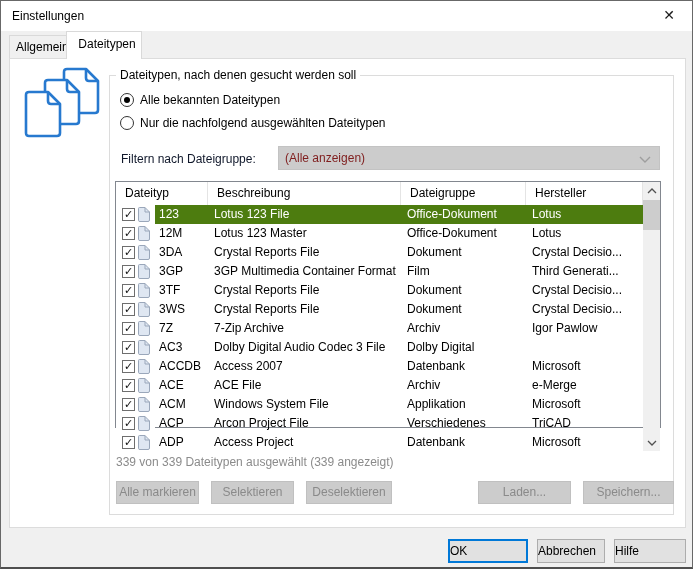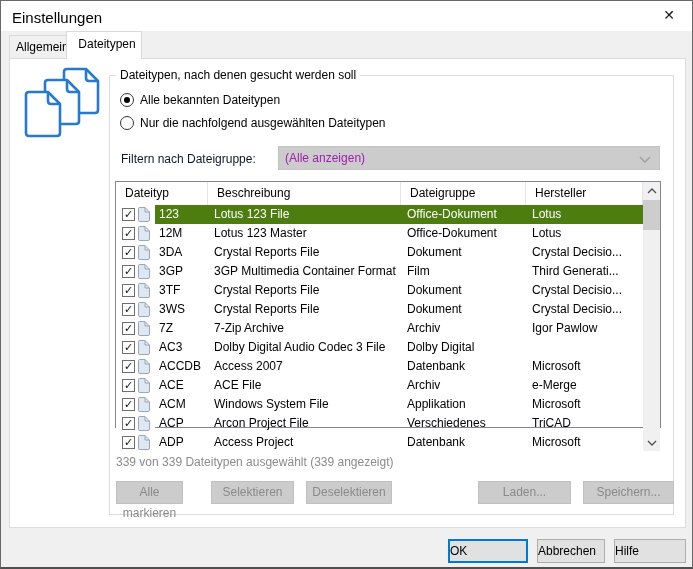--- a/index.html
+++ b/index.html
@@ -4,21 +4,21 @@
 <style>
   * { margin:0; padding:0; box-sizing:border-box; }
   html,body { width:693px; height:569px; background:#fff; }
   body { font-family:"Liberation Sans", sans-serif; font-size:12px; color:#000; }
 
   .dialog { position:relative; width:693px; height:569px; background:#f0f0f0;
             border:1px solid #686868; border-bottom:2px solid #4f4f4f; overflow:hidden; }
 
   
   .titlebar { position:absolute; left:0; top:0; right:0; height:30px; background:#ffffff; }
-  .titlebar .title { position:absolute; left:11px; top:8px; font-size:15px; }
+  .titlebar .title { position:absolute; left:11px; top:8px; font-size:12px; }
   .close-btn { position:absolute; right:0; top:0; width:46px; height:29px; text-align:center;
                line-height:29px; font-size:14px; color:#1a1a1a; cursor:default; }
 
   
   .tabstrip { position:absolute; left:0; top:30px; right:0; height:27px; }
   .tab { position:absolute; text-align:center; border:1px solid #d9d9d9; border-bottom:none;
          background:#f0f0f0;padding-left:6px; }
   .tab.inactive { left:8px; top:4px; width:58px; height:24px; line-height:22px; }
   .tab.active { left:65px; top:0; width:76px; height:28px; line-height:24px;
                 background:#ffffff; z-index:3; }
@@ -39,21 +39,21 @@
   .radio-row.r0 { top:16px; }
   .radio-row.r1 { top:39px; }
   .radio-outer { width:14px; height:14px; border-radius:50%; border:1px solid #333333;
                  background:#fff; position:relative; flex:none; margin-right:6px; }
   .radio-outer.checked::after { content:""; position:absolute; left:3px; top:3px;
                  width:6px; height:6px; border-radius:50%; background:#000; }
 
   
   .filter-label { position:absolute; left:11px; top:76px; color:#0f172a; }
   .combobox { position:absolute; left:168px; top:70px; width:382px; height:24px;
-              background:#cccccc; border:1px solid #c3c3c3; color:#a21caf;
+              background:#cccccc; border:1px solid #c3c3c3; color:#7f1d1d;
               line-height:22px; padding-left:6px; }
   .combobox .chev { position:absolute; right:8px; top:9px; }
 
   
   .listbox { position:absolute; left:5px; top:105px; width:546px; height:247px;
              background:#fff; border:1px solid #82878f; }
   .list-header { position:absolute; left:0; top:0; width:527px; height:23px; display:flex; }
   .hcell { border-right:1px solid #e4e4e4; line-height:22px; padding-left:9px;
            white-space:nowrap; overflow:hidden; }
   .hc0 { width:92px; } .hc1 { width:193px; } .hc2 { width:125px; } .hc3 { width:117px; }
@@ -74,21 +74,21 @@
   .scrollbar { position:absolute; right:0; top:0; width:17px; height:269px; background:#f0f0f0; }
   .sb-btn { position:absolute; left:0; width:17px; height:17px; display:flex;
             align-items:center; justify-content:center; }
   .sb-up { top:0; } .sb-down { bottom:0; }
   .sb-thumb { position:absolute; left:0; top:18px; width:17px; height:30px; background:#cdcdcd; }
 
   .status { position:absolute; left:6px; top:379px; color:#8b8b8b; }
 
   .act-btn { position:absolute; top:405px; height:23px; background:#cccccc;
              border:1px solid #c0c0c0; color:#8a8a8a; text-align:center; line-height:21px; }
-  .b-all { left:6px;  width:67px; }
+  .b-all { left:6px;  width:83px; }
   .b-sel { left:101px; width:83px; }
   .b-des { left:196px; width:86px; }
   .b-load { left:368px; width:93px; }
   .b-save { left:473px; width:91px; }
 
   
   .dlg-btn { position:absolute; top:538px; height:24px; text-align:left; background:#e1e1e1; }
   .btn-ok { left:447px; width:80px; border:2px solid #0078d7; line-height:20px; }
   .btn-cancel { left:536px; width:68px; border:1px solid #adadad; line-height:22px; }
   .btn-help { left:613px; width:72px; border:1px solid #adadad; line-height:22px; }

